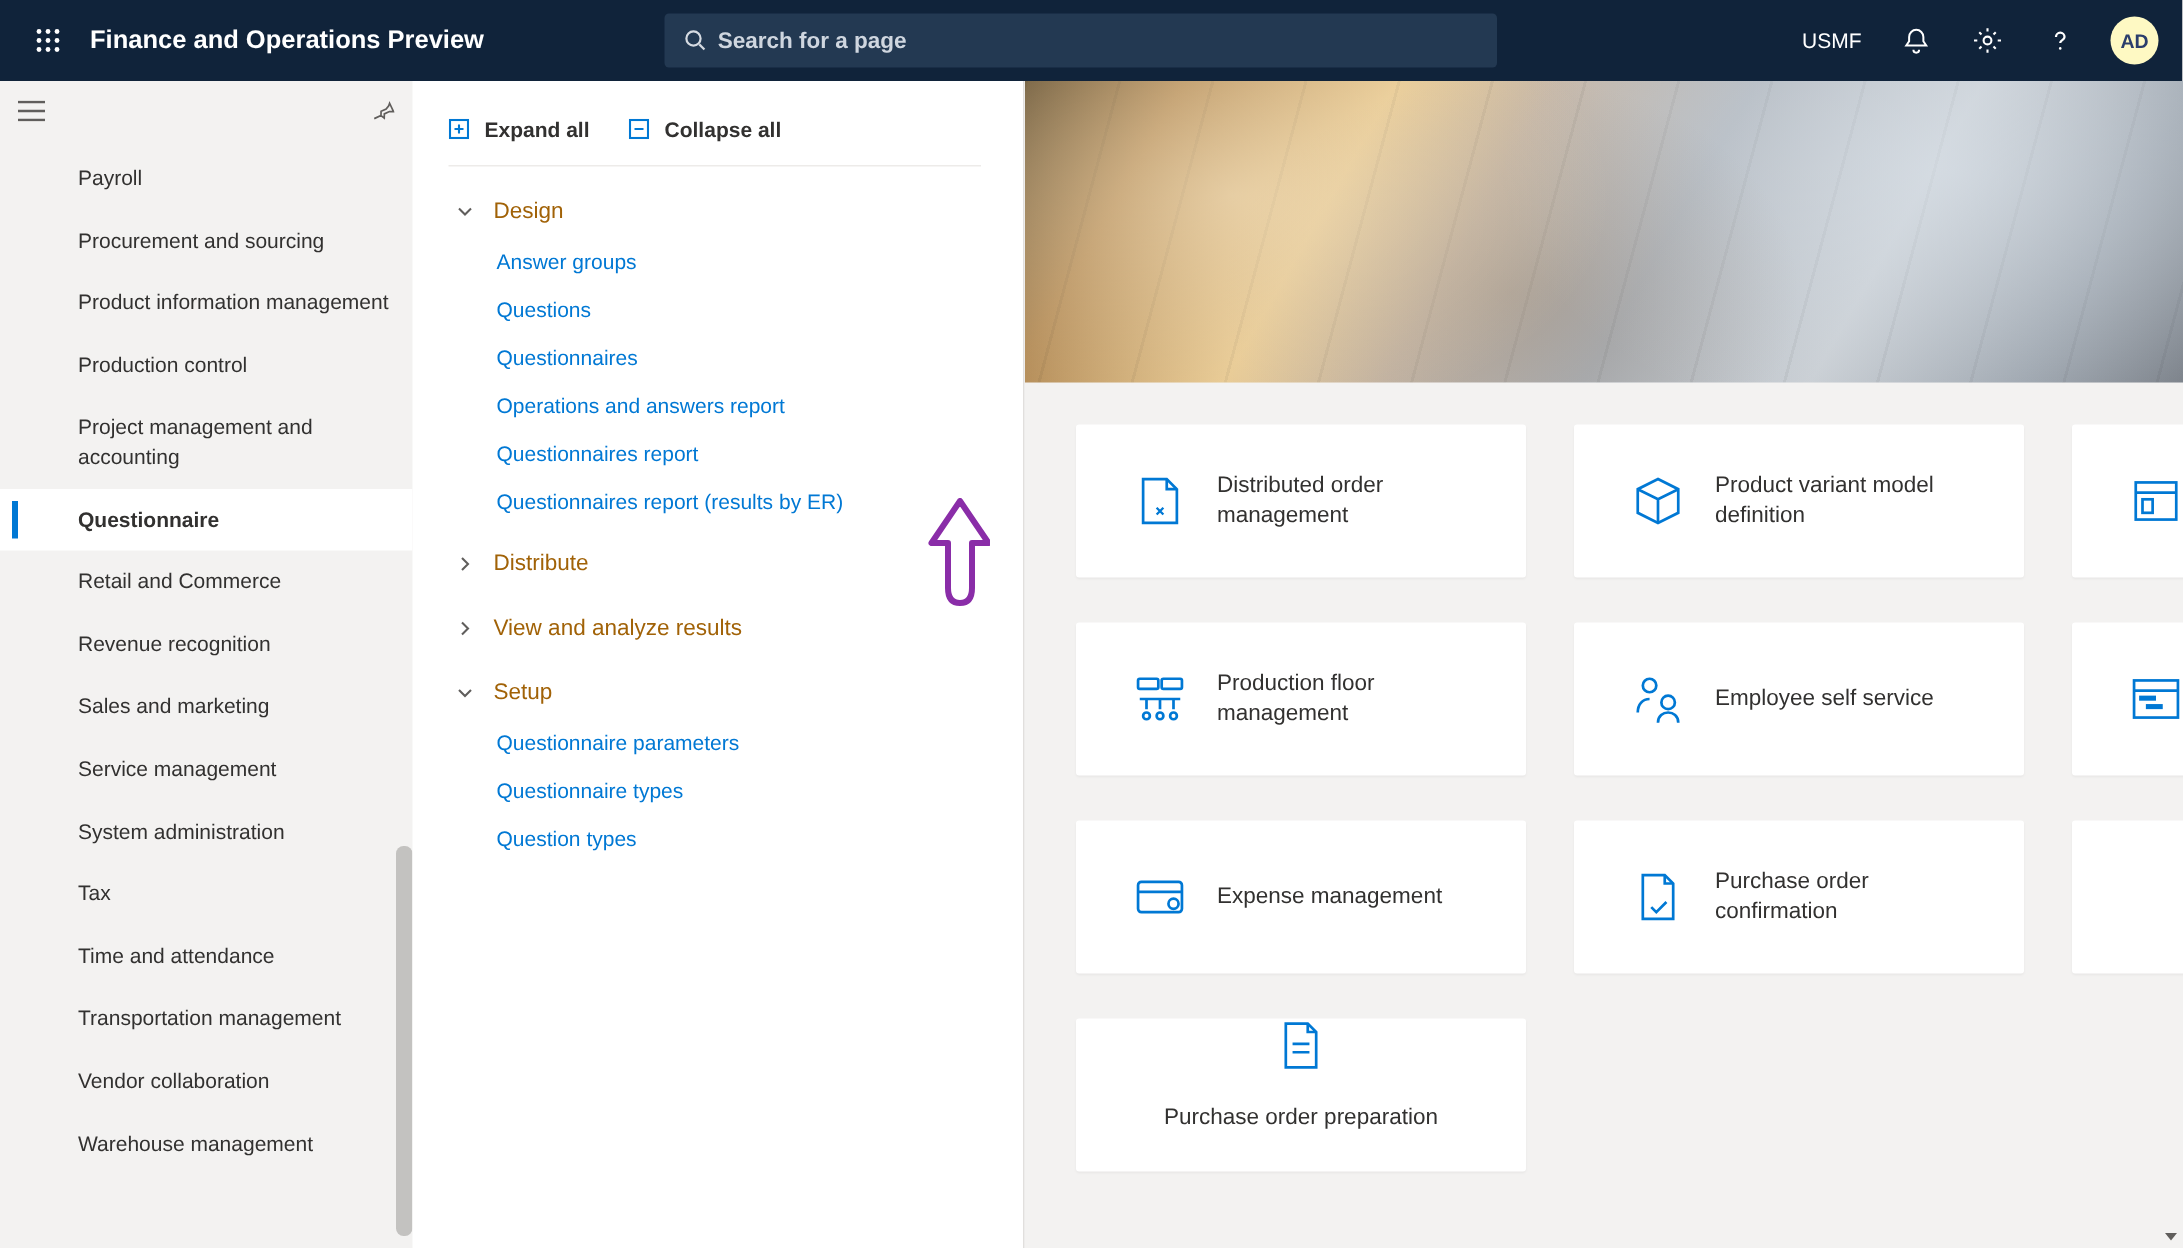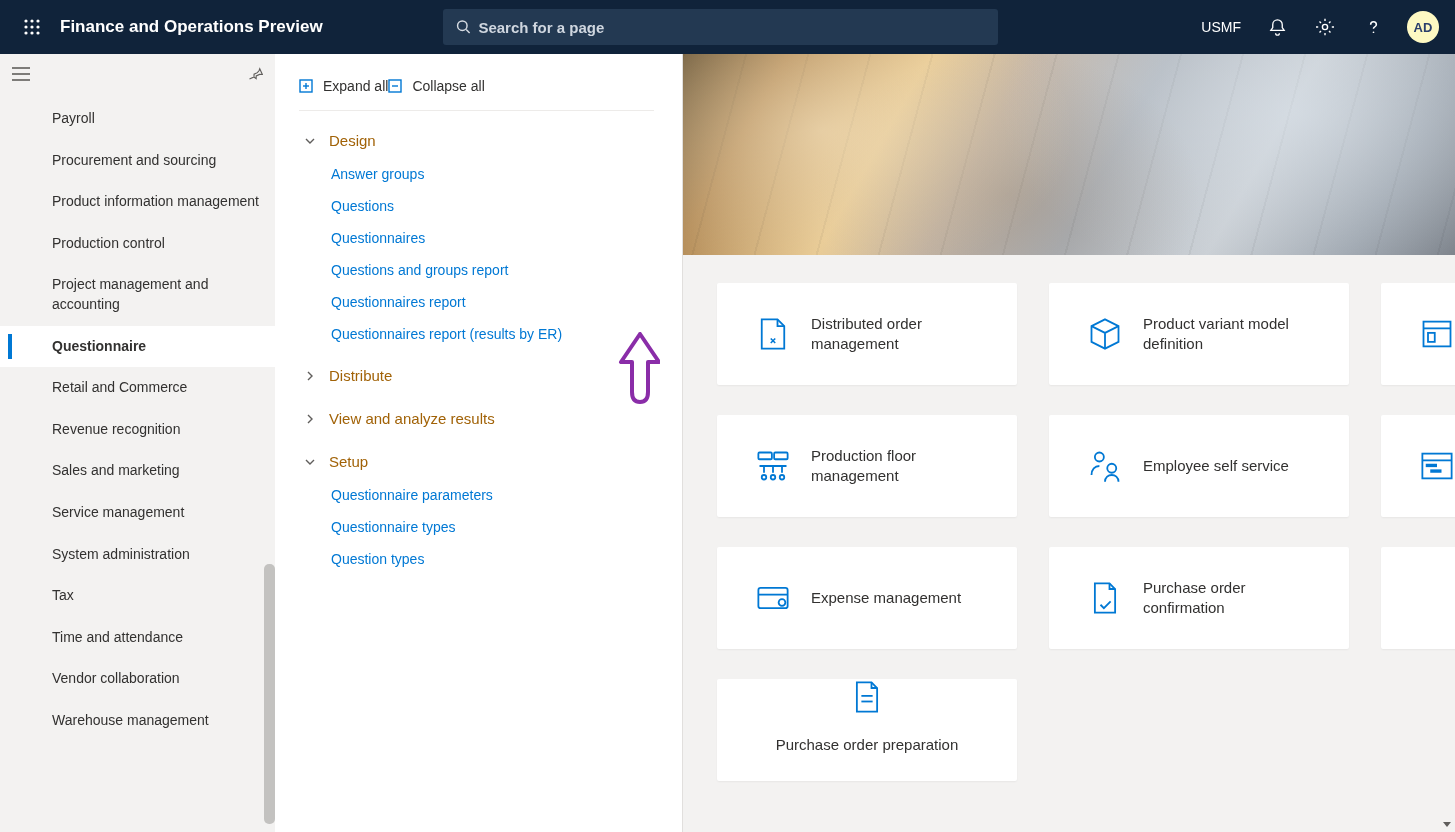--- a/index.html
+++ b/index.html
@@ -25,21 +25,21 @@
   .sidebar-header { height: 40px; display: flex; align-items: center; padding: 0 12px; justify-content: space-between; }
   .hamburger, .pin { cursor: pointer; color: #605e5c; }
   .sidebar-items { flex: 1; overflow-y: auto; padding-top: 4px; position: relative; }
   .sidebar-item { padding: 11px 16px 11px 52px; font-size: 14px; color: #323130; cursor: pointer; line-height: 1.4; }
   .sidebar-item.active { background: #ffffff; font-weight: 600; position: relative; }
   .sidebar-item.active::before { content: ""; position: absolute; left: 8px; top: 8px; bottom: 8px; width: 4px; background: #0078d4; }
   .sidebar-scrollbar { position: absolute; right: 0; top: 470px; width: 11px; height: 260px; background: #c3c2c0; border-radius: 5px; }
 
   
   .flyout { width: 408px; background: #ffffff; position: relative; padding: 24px 28px 24px 28px; border-right: 1px solid #e1dfdd; overflow-y: auto; }
-  .flyout-actions { display: flex; align-items: center; padding-bottom: 16px; border-bottom: 1px solid #edebe9; margin-bottom: 12px; margin-left: -4px; }
+  .flyout-actions { display: flex; gap: 26px; align-items: center; padding-bottom: 16px; border-bottom: 1px solid #edebe9; margin-bottom: 12px; margin-left: -4px; font-weight: bold; }
   .flyout-action { display: flex; align-items: center; gap: 10px; font-size: 14px; color: #323130; cursor: pointer; }
   .flyout-action svg { color: #0078d4; }
   .flyout-section { margin-top: 8px; }
   .flyout-section-header { display: flex; align-items: center; gap: 12px; padding: 9px 0; font-size: 15px; color: #a16207; cursor: pointer; }
   .flyout-section-header .chev { width: 14px; display: flex; justify-content: center; color: #605e5c; }
   .flyout-links { padding-left: 28px; }
   .flyout-link { display: block; padding: 8px 0; font-size: 14px; color: #0078d4; cursor: pointer; }
   .pointer-arrow { position: absolute; left: 618px; top: 332px; pointer-events: none; }
 
   
@@ -136,20 +136,21 @@
       <div class="sidebar-item">Production control</div>
       <div class="sidebar-item">Project management and accounting</div>
       <div class="sidebar-item active">Questionnaire</div>
       <div class="sidebar-item">Retail and Commerce</div>
       <div class="sidebar-item">Revenue recognition</div>
       <div class="sidebar-item">Sales and marketing</div>
       <div class="sidebar-item">Service management</div>
       <div class="sidebar-item">System administration</div>
       <div class="sidebar-item">Tax</div>
       <div class="sidebar-item">Time and attendance</div>
+      <div class="sidebar-item">Transportation management</div>
       <div class="sidebar-item">Vendor collaboration</div>
       <div class="sidebar-item">Warehouse management</div>
       <div class="sidebar-scrollbar"></div>
     </div>
   </div>
 
   <div class="flyout">
     <div class="flyout-actions">
       <div class="flyout-action">
         <svg width="14" height="14" viewBox="0 0 14 14" fill="none" stroke="#0078d4" stroke-width="1.4">
@@ -174,21 +175,21 @@
             <svg width="12" height="12" viewBox="0 0 12 12" fill="none" stroke="currentColor" stroke-width="1.4">
               <polyline points="2,4 6,8 10,4"></polyline>
             </svg>
           </span>
         <span>Design</span>
       </div>
       <div class="flyout-links">
         <a class="flyout-link">Answer groups</a>
         <a class="flyout-link">Questions</a>
         <a class="flyout-link">Questionnaires</a>
-        <a class="flyout-link">Questions and groups report</a>
+        <a class="flyout-link">Operations and answers report</a>
         <a class="flyout-link">Questionnaires report</a>
         <a class="flyout-link">Questionnaires report (results by ER)</a>
       </div>
     </div>
 
     <div class="flyout-section">
       <div class="flyout-section-header">
         <span class="chev">
             <svg width="12" height="12" viewBox="0 0 12 12" fill="none" stroke="currentColor" stroke-width="1.4">
               <polyline points="4,2 8,6 4,10"></polyline>

